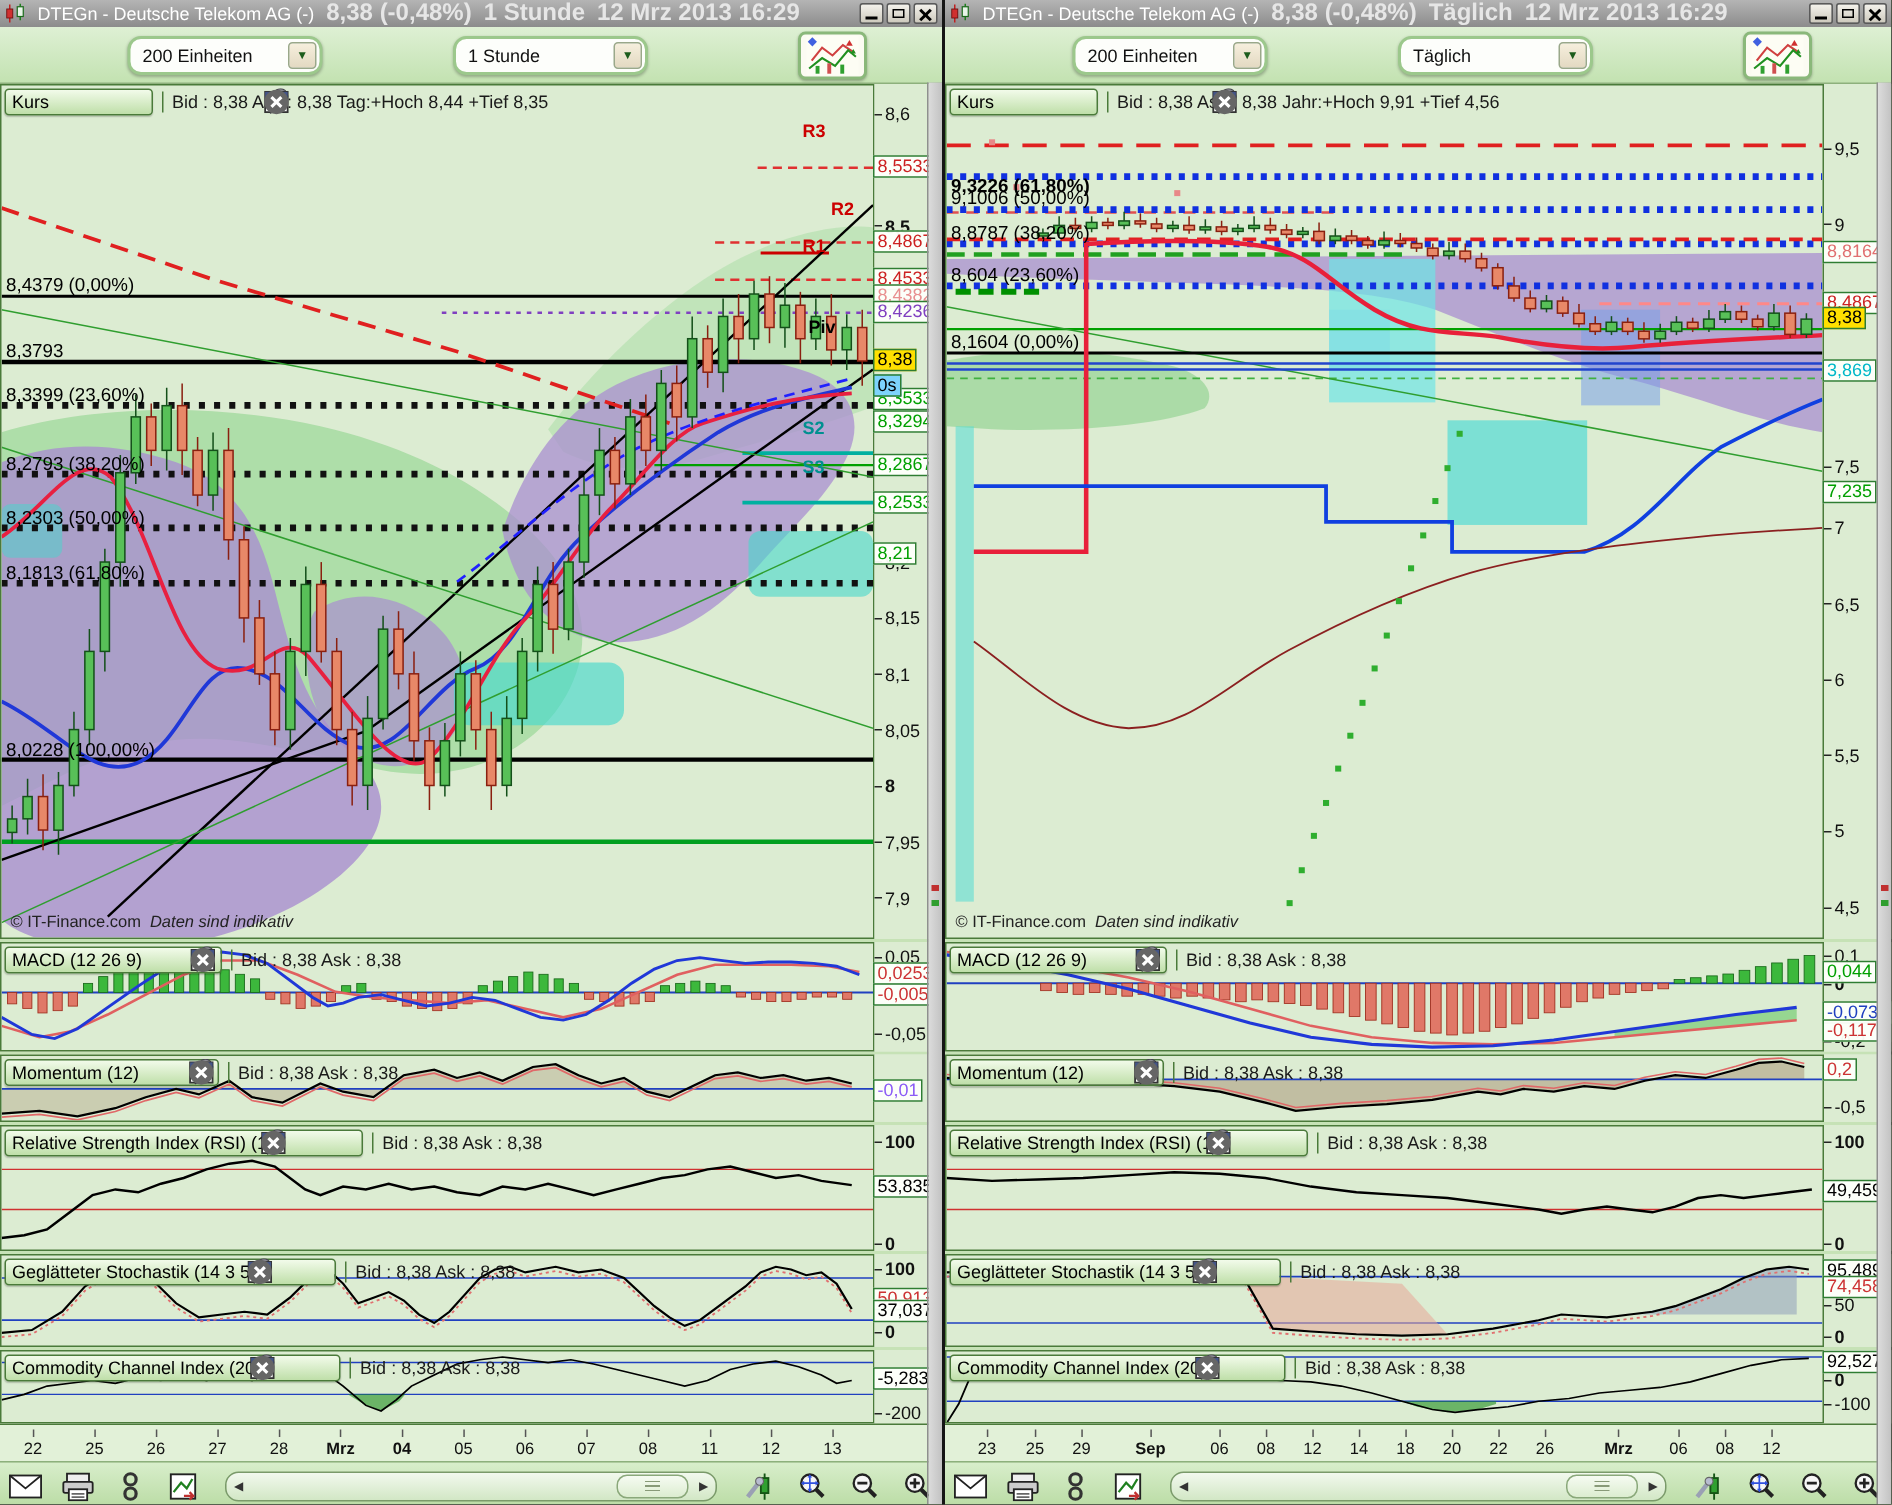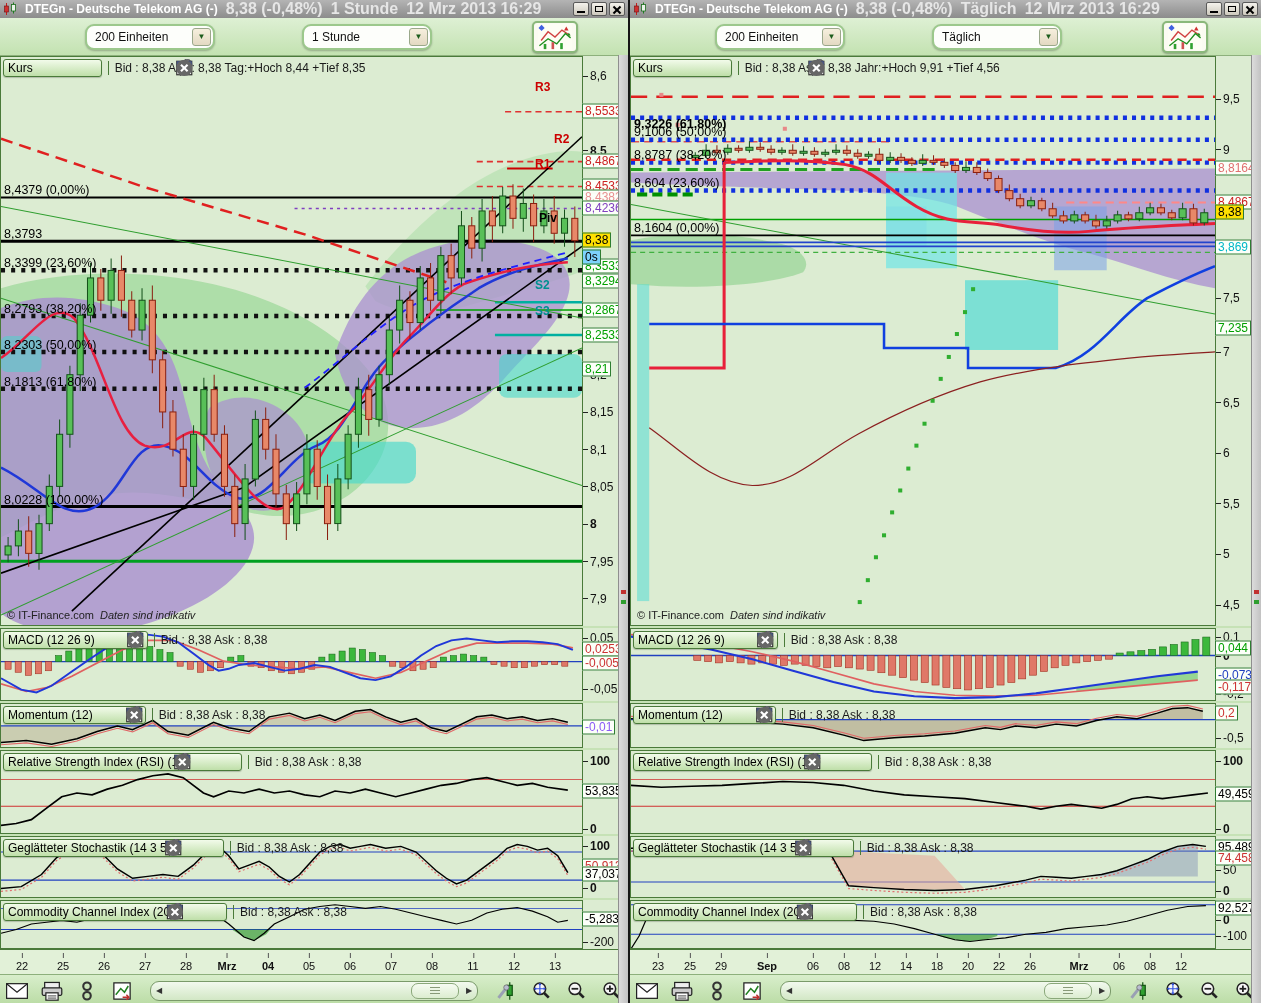--- a/index.html
+++ b/index.html
@@ -1,21 +1,21 @@
 <!DOCTYPE html>
 <html><head>
 <meta charset="utf-8">
 <style>
   html,body{margin:0;padding:0;background:#151515;font-family:"Liberation Sans",sans-serif;}
   #desktop{position:relative;width:1261px;height:1003px;background:#151515;display:flex;gap:2px;overflow:hidden;}
   .win{position:relative;height:1003px;background:#c6e2b6;overflow:hidden;flex:0 0 auto;}
   
   .titlebar{height:18px;background:linear-gradient(#b4b4b4,#8c8c8c);display:flex;align-items:center;padding:0 3px;gap:8px;}
   .t-icon{width:14px;height:14px;flex:0 0 auto;display:inline-block;}
-  .t-title{color:#fff;font-weight:bold;font-size:12px;white-space:nowrap;}
+  .t-title{color:#fff;font-weight:normal;font-size:12px;white-space:nowrap;}
   .t-quote,.t-period,.t-time{color:#e6e6e6;font-weight:bold;font-size:16px;white-space:nowrap;}
   .t-btns{margin-left:auto;display:flex;gap:2px;}
   .wbtn{width:16px;height:14px;background:linear-gradient(#f4f2ec,#cdc9bd);border:1px solid #5a5a5a;border-radius:2px;position:relative;padding:0;cursor:pointer;}
   .wbtn-min::after{content:"";position:absolute;left:3px;right:3px;bottom:2px;height:2px;background:#000;}
   .wbtn-max::after{content:"";position:absolute;left:3px;right:3px;top:3px;bottom:3px;border:1.5px solid #000;}
   .wbtn-close::before,.wbtn-close::after{content:"";position:absolute;left:2px;top:6px;width:10px;height:2px;background:#000;}
   .wbtn-close::before{transform:rotate(45deg);}
   .wbtn-close::after{transform:rotate(-45deg);}
   
   .toolbar{height:37px;background:linear-gradient(#def0d4,#c3e2b1);border-bottom:1px solid #8db07c;display:flex;align-items:center;}
@@ -879,21 +879,21 @@
               <svg width="20" height="18" viewBox="0 0 20 18">
                 <rect x="0.5" y="0.5" width="19" height="17" rx="2" fill="#fff" stroke="#999"></rect>
                 <path d="M10,3 C12,3 13,5 13,7 L13.9,10.5 H6.1 L7,7 C7,5 8,3 10,3 Z" fill="#ffd400" stroke="#8a6a00"></path>
                 <circle cx="10" cy="12.6" r="1.2" fill="#8a6a00"></circle>
               </svg>
             </div>
           </div>
         <div class="axis">
             <div class="tick" style="top: 43px;">9,5</div>
             <div class="tick" style="top: 93.6px;">9</div>
-            <div class="tick" style="top: 242px;">7,5</div>
+            <div class="tick" style="top: 255px;">7,5</div>
             <div class="tick" style="top: 296px;">7</div>
             <div class="tick" style="top: 346.6px;">6,5</div>
             <div class="tick" style="top: 397.2px;">6</div>
             <div class="tick" style="top: 447.8px;">5,5</div>
             <div class="tick" style="top: 498.4px;">5</div>
             <div class="tick" style="top: 549px;">4,5</div>
             <div class="pbox" style="top: 112.18px; color: rgb(224, 112, 112); background: rgba(253, 255, 250, 0.96);">8,8164</div>
             <div class="pbox" style="top: 145.546px; color: rgb(204, 34, 34); background: rgba(253, 255, 250, 0.96);">8,4867</div>
             <div class="pbox" style="top: 191.258px; color: rgb(0, 184, 200); background: rgba(253, 255, 250, 0.96);">3,869</div>
             <div class="pbox" style="top: 272.218px; color: rgb(0, 160, 0); background: rgba(253, 255, 250, 0.96);">7,235</div>

